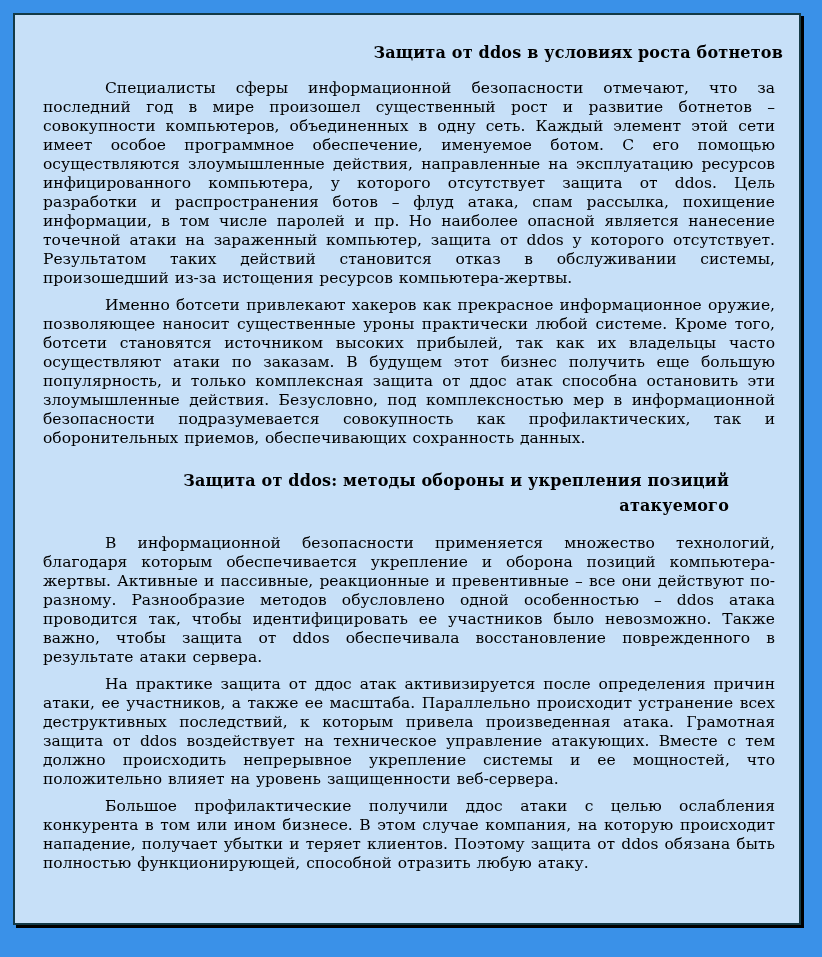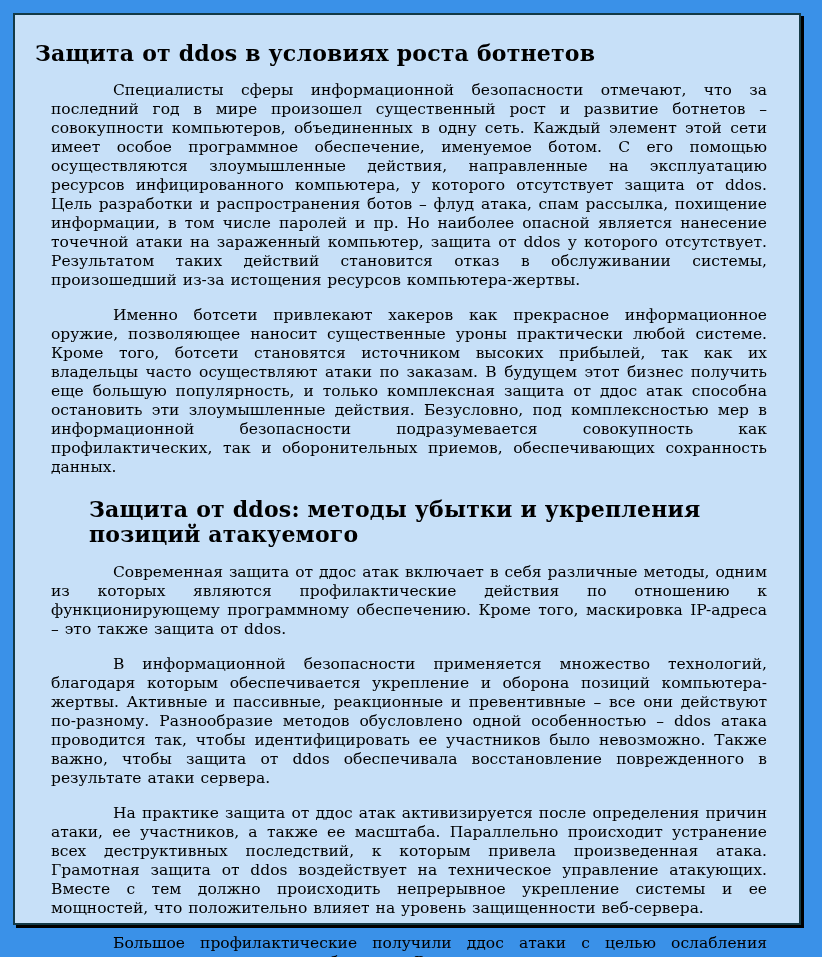--- a/index.html
+++ b/index.html
@@ -20,56 +20,55 @@
     background: var(--paper-color, #c7e0f8);
     border: 2px solid var(--border-color, #143a47);
     box-shadow: 3px 3px 0 0 #000000;
     box-sizing: border-box;
     color: var(--text-color, #000000);
   }
   .content {
     padding: 26px 16px 0 20px;
   }
   h1.doc-heading {
-    font-size: 22px;
+    font-size: 16px;
     font-weight: bold;
-    text-align: left;
+    text-align: right;
     margin: 0 0 14px 0;
     line-height: 24px;
     letter-spacing: 0.2px;
   }
   h1.doc-heading.second {
     max-width: 640px;
     margin: 20px auto 16px auto;
     line-height: 25px;
   }
   p.doc-paragraph {
     font-size: 15.5px;
     line-height: 19px;
     text-align: justify;
     text-indent: 62px;
-    margin: 16px;
+    margin: 8px;
     word-spacing: 1px;
   }
 </style>
 </head>
 <body style="--frame-color: #3a91e8; --paper-color: #c7e0f8; --border-color: #143a47; --text-color: #000000;">
 
 <div class="paper">
   <div class="content">
 
     <h1 class="doc-heading">Защита от ddos  в условиях роста ботнетов</h1>
 
     <p class="doc-paragraph">Специалисты сферы информационной безопасности отмечают, что за последний год в мире произошел существенный рост и развитие ботнетов – совокупности компьютеров, объединенных в одну сеть. Каждый элемент этой сети имеет особое программное обеспечение, именуемое ботом. С его помощью осуществляются злоумышленные действия, направленные на эксплуатацию ресурсов инфицированного компьютера, у которого отсутствует защита от ddos. Цель разработки и распространения ботов – флуд атака, спам рассылка, похищение информации, в том числе паролей и пр. Но наиболее опасной является нанесение точечной атаки на зараженный компьютер, защита от ddos у которого отсутствует. Результатом таких действий становится отказ в обслуживании системы, произошедший из-за истощения ресурсов компьютера-жертвы.</p>
 
     <p class="doc-paragraph">Именно ботсети привлекают хакеров как прекрасное информационное оружие, позволяющее наносит существенные уроны практически любой системе. Кроме того, ботсети становятся источником высоких прибылей, так как их владельцы часто осуществляют атаки по заказам. В будущем этот бизнес получить еще большую популярность, и только комплексная защита от ддос атак способна остановить эти злоумышленные действия. Безусловно, под комплексностью мер в информационной безопасности подразумевается совокупность как профилактических, так и оборонительных приемов, обеспечивающих сохранность данных.</p>
 
-    <h1 class="doc-heading second">Защита от ddos: методы убытки и укрепления позиций атакуемого</h1>
+    <h1 class="doc-heading second">Защита от ddos: методы обороны и укрепления позиций атакуемого</h1>
 
-    <p class="doc-paragraph">Современная защита от ддос атак включает в себя различные методы, одним из которых являются профилактические действия по отношению к функционирующему программному обеспечению. Кроме того, маскировка IP-адреса – это также защита от ddos.</p>
 
     <p class="doc-paragraph">В информационной безопасности применяется множество технологий, благодаря которым обеспечивается укрепление и оборона позиций компьютера-жертвы. Активные и пассивные, реакционные и превентивные – все они действуют по-разному. Разнообразие методов обусловлено одной особенностью – ddos атака проводится так, чтобы идентифицировать ее участников было невозможно. Также важно, чтобы защита от ddos обеспечивала восстановление поврежденного в результате атаки сервера.</p>
 
     <p class="doc-paragraph">На практике защита от ддос атак активизируется после определения причин атаки, ее участников, а также ее масштаба. Параллельно происходит устранение всех деструктивных последствий, к которым привела произведенная атака. Грамотная защита от ddos воздействует на техническое управление атакующих. Вместе с тем должно происходить непрерывное укрепление системы и ее мощностей, что положительно влияет на уровень защищенности веб-сервера.</p>
 
     <p class="doc-paragraph">Большое профилактические получили ддос атаки с целью ослабления конкурента в том или ином бизнесе. В этом случае компания, на которую происходит нападение, получает убытки и теряет клиентов. Поэтому защита от ddos обязана быть полностью функционирующей, способной отразить любую атаку.</p>
 
   </div>
 </div>
 

